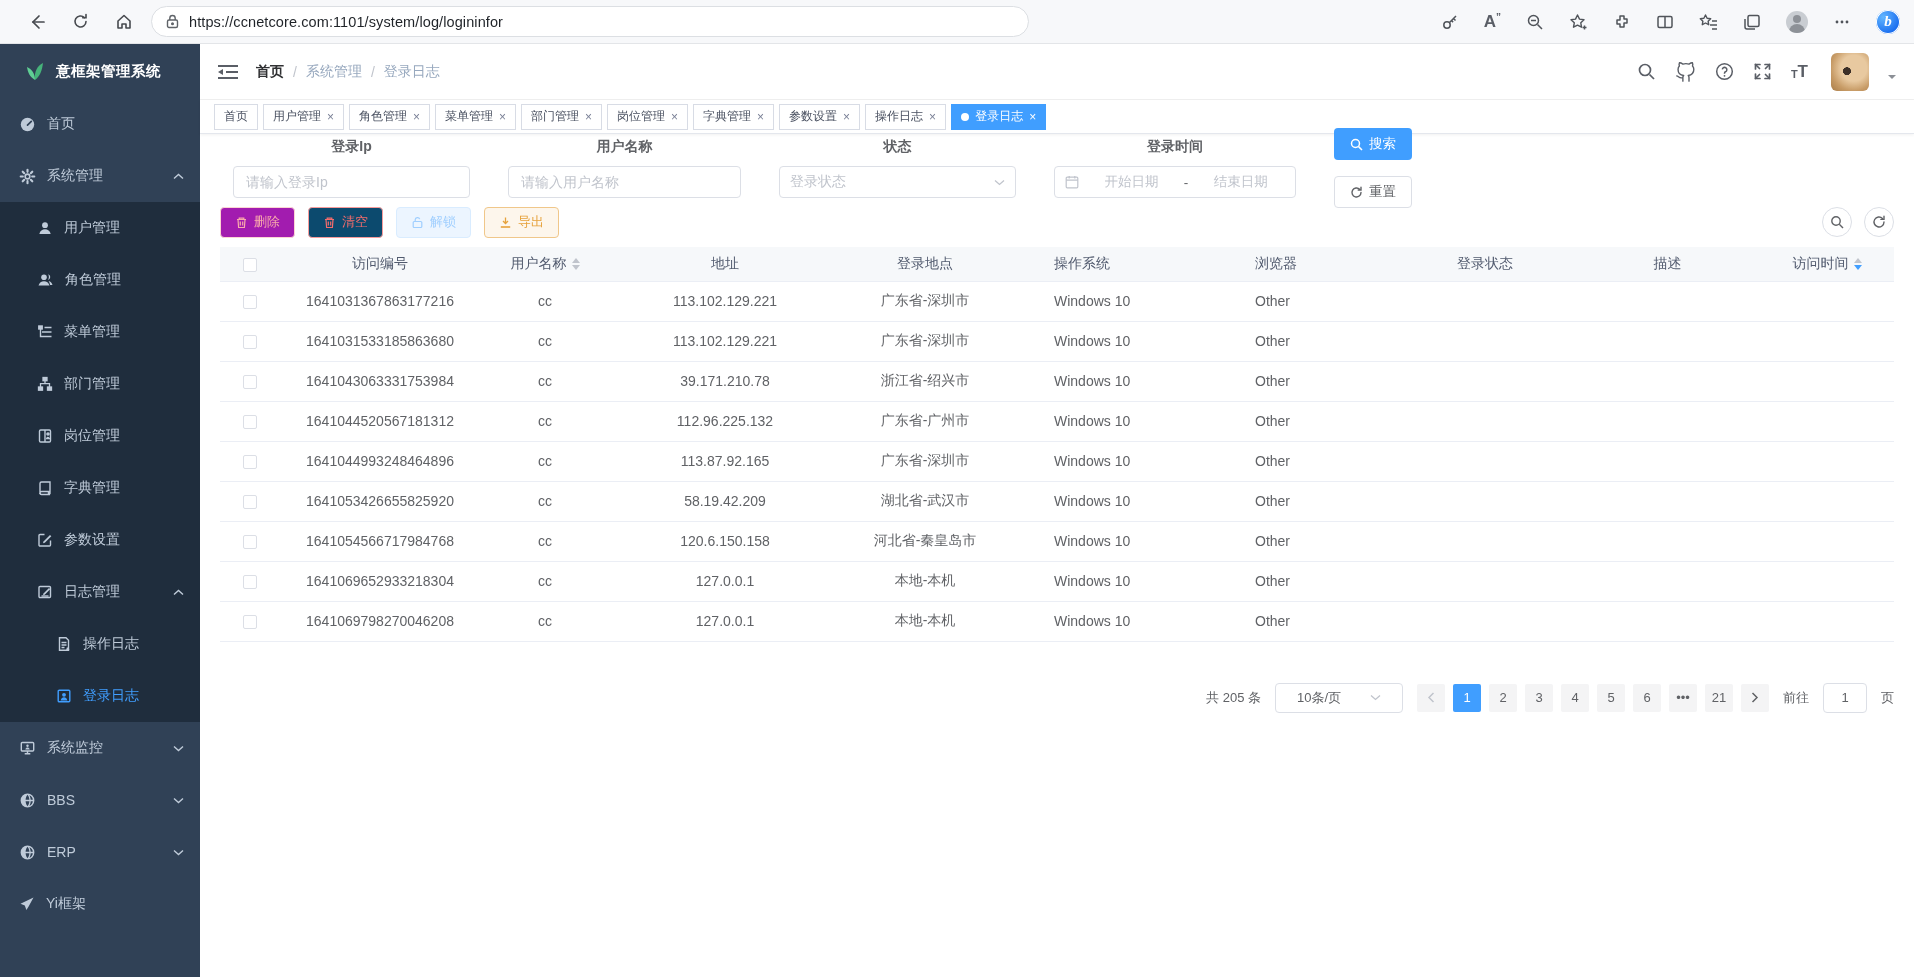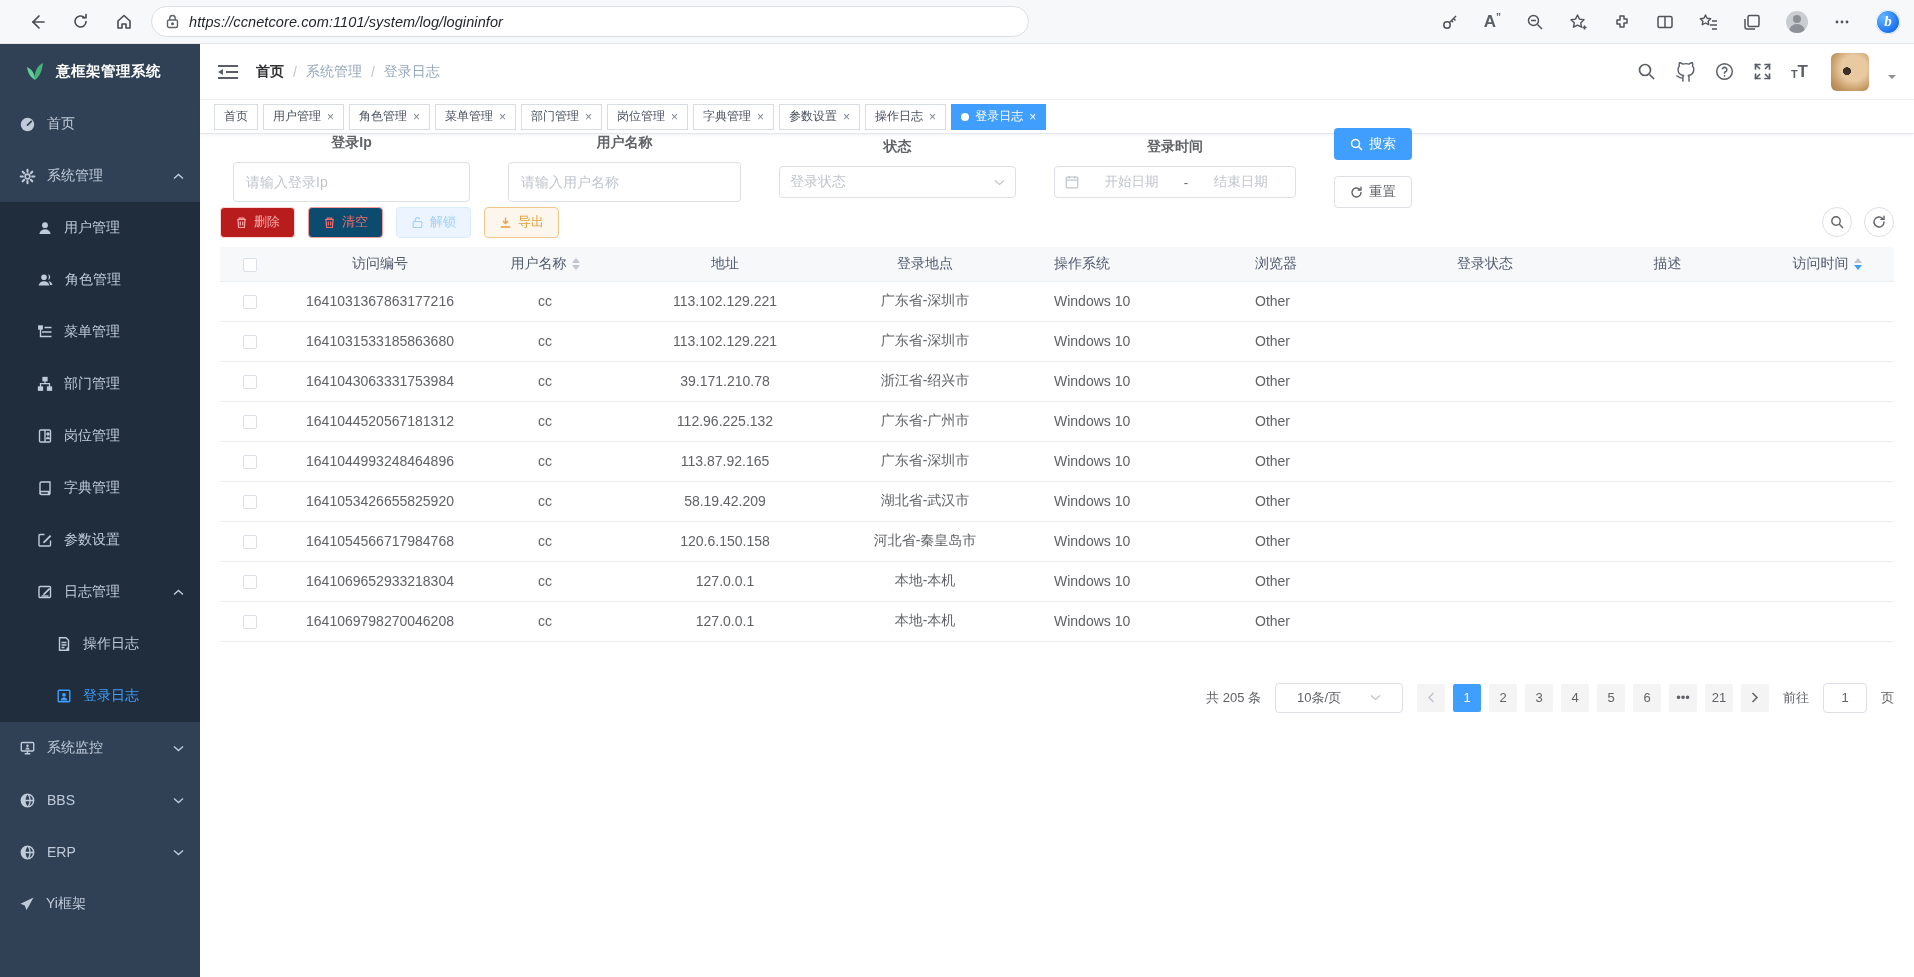--- a/index.html
+++ b/index.html
@@ -5,21 +5,21 @@
   * { margin:0; padding:0; box-sizing:border-box; }
   html,body { width:1914px; height:977px; overflow:hidden; background:#fff;
     font-family:"Liberation Sans","DejaVu Sans",sans-serif; }
 
   
   .browser { height:44px; background:#f7f8fa; border-bottom:1px solid #e3e5e8;
     display:flex; align-items:center; padding:0 14px; }
   .b-nav { display:flex; align-items:center; gap:26px; margin:0 18px 0 14px; color:#474a4f; }
   .b-nav svg { display:block; }
   .urlbar { flex:1; max-width:1130px; height:31px; background:#fff; border:1px solid #dcdfe3;
-    border-radius:16px; display:flex; align-items:center; padding:0 14px; gap:10px;font-style:italic; }
+    border-radius:16px; display:flex; align-items:center; padding:0 14px; gap:10px; }
   .url-text { font-size:14.5px; color:#1f2328; letter-spacing:.1px; }
   .b-icons { display:flex; align-items:center; gap:25px; margin-left:24px; color:#50545a; flex:1; justify-content:flex-end; }
   .avatar-browser { width:22px; height:22px; border-radius:50%; background:#c9cdd2; position:relative; overflow:hidden; }
   .avatar-browser::before { content:""; position:absolute; left:7px; top:4px; width:8px; height:8px; border-radius:50%; background:#8d9197; }
   .avatar-browser::after { content:""; position:absolute; left:3px; top:13px; width:16px; height:10px; border-radius:8px 8px 0 0; background:#8d9197; }
   .copilot { width:24px; height:24px; border-radius:50%; background:radial-gradient(circle at 30% 30%, #62b6ff, #1b6ff0 70%); color:#fff;
     display:flex; align-items:center; justify-content:center; font-family:"Liberation Serif",serif; font-style:italic; font-weight:bold; font-size:15px;
     box-shadow:0 0 0 1px #fff inset; }
 
   
@@ -60,37 +60,37 @@
   .tag .x { font-size:12px; color:#7a8096; }
   .tag.active { background:#409eff; border-color:#409eff; color:#fff; }
   .tag.active .x { color:#fff; }
   .tag .dot { width:8px; height:8px; border-radius:50%; background:#fff; }
 
   
   .content { padding:18px 20px 0 20px; flex:1; }
   .filter-row { display:flex; align-items:center; gap:38px; height:32px; padding-left:13px; margin-bottom:22px; }
   .fgroup { display:flex; align-items:center; gap:10px;flex-direction:column; }
   .flabel { font-size:14px; font-weight:bold; color:#606266; white-space:nowrap; }
-  .finput { height:40px; border:1px solid #dcdfe6; border-radius:4px; background:#fff; font-size:14px;
+  .finput { height:32px; border:1px solid #dcdfe6; border-radius:4px; background:#fff; font-size:14px;
     color:#606266; padding:0 12px; outline:none; }
   .finput::placeholder { color:#c0c4cc; }
   .fselect { width:237px; height:32px; border:1px solid #dcdfe6; border-radius:4px; display:flex; align-items:center;
     padding:0 10px; color:#c0c4cc; font-size:14px; cursor:pointer; }
   .fselect .sel-caret { margin-left:auto; color:#c0c4cc; }
   .fdate { width:242px; height:32px; border:1px solid #dcdfe6; border-radius:4px; display:flex; align-items:center;
     padding:0 10px; gap:8px; color:#c0c4cc; font-size:13.5px; cursor:pointer; }
   .fdate .sep { color:#606266; }
   .btn { height:32px; border-radius:4px; font-size:13.5px; display:inline-flex; align-items:center; gap:6px;
     padding:0 15px; cursor:pointer; border:1px solid transparent; white-space:nowrap; }
   .btn-search { background:#409eff; color:#fff; }
   .btn-reset { background:#fff; border-color:#dcdfe6; color:#606266; }
 
   .toolbar-row { display:flex; align-items:center; gap:13px; height:32px; margin-bottom:9px; }
   .btn-sm { height:31px; padding:0 14px; font-size:13px; border-radius:4px; display:inline-flex; align-items:center; gap:6px; border:1px solid; cursor:pointer; }
-  .btn-del   { background:#b91c1c; border-color:#fbd4d4; color:#f9abab; }
+  .btn-del   { background:#a21caf; border-color:#fbd4d4; color:#f9abab; }
   .btn-clear { background:#0c4a6e; border-color:#f79b9b; color:#f56c6c; }
   .btn-unlock{ background:#ecf5ff; border-color:#d9ecff; color:#a0cfff; }
   .btn-export{ background:#fdf6ec; border-color:#f0c78a; color:#e6a23c; }
   .tool-right { margin-left:auto; display:flex; gap:12px; }
   .circ { width:30px; height:30px; border:1px solid #dcdfe6; border-radius:50%; display:flex; align-items:center;
     justify-content:center; color:#606266; cursor:pointer; background:#fff; }
 
   
   table { border-collapse:collapse; width:1674px; table-layout:fixed; }
   thead th { height:34px; background:#f6f8fa; color:#515a6e; font-size:14px; font-weight:normal;

